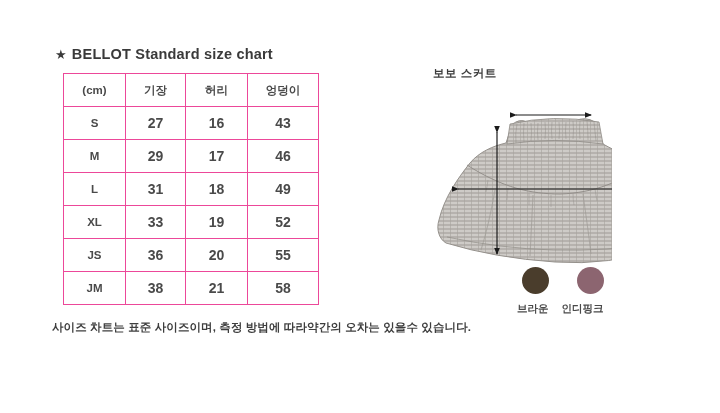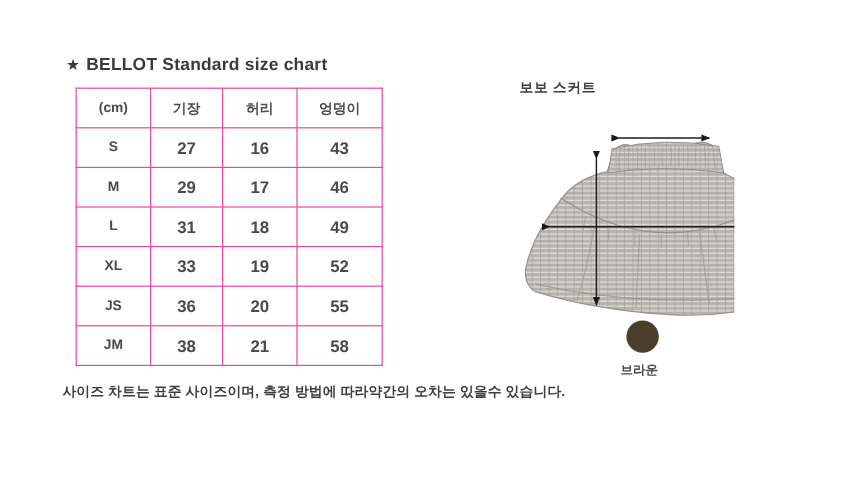--- a/index.html
+++ b/index.html
@@ -252,19 +252,23 @@
         <line x1="25" y1="91" x2="209" y2="91" marker-start="url(#ah)" marker-end="url(#ah)"></line>
       </g>
     </svg>
   </div>
 
   <div class="swatches" id="swatches">
       <div class="swatch">
         <span class="dot" style="background: rgb(74, 61, 44);"></span>
         <span class="label">브라운</span>
       </div>
+      <div class="swatch">
+        <span class="dot" style="background: rgb(140, 101, 112);"></span>
+        <span class="label">인디핑크</span>
+      </div>
     </div>
 
   <div class="notes">
     <div>사이즈 차트는 표준 사이즈이며, 측정 방법에 따라약간의 오차는 있을수 있습니다.</div>
   </div>
 
 </div>
 
 </body></html>

